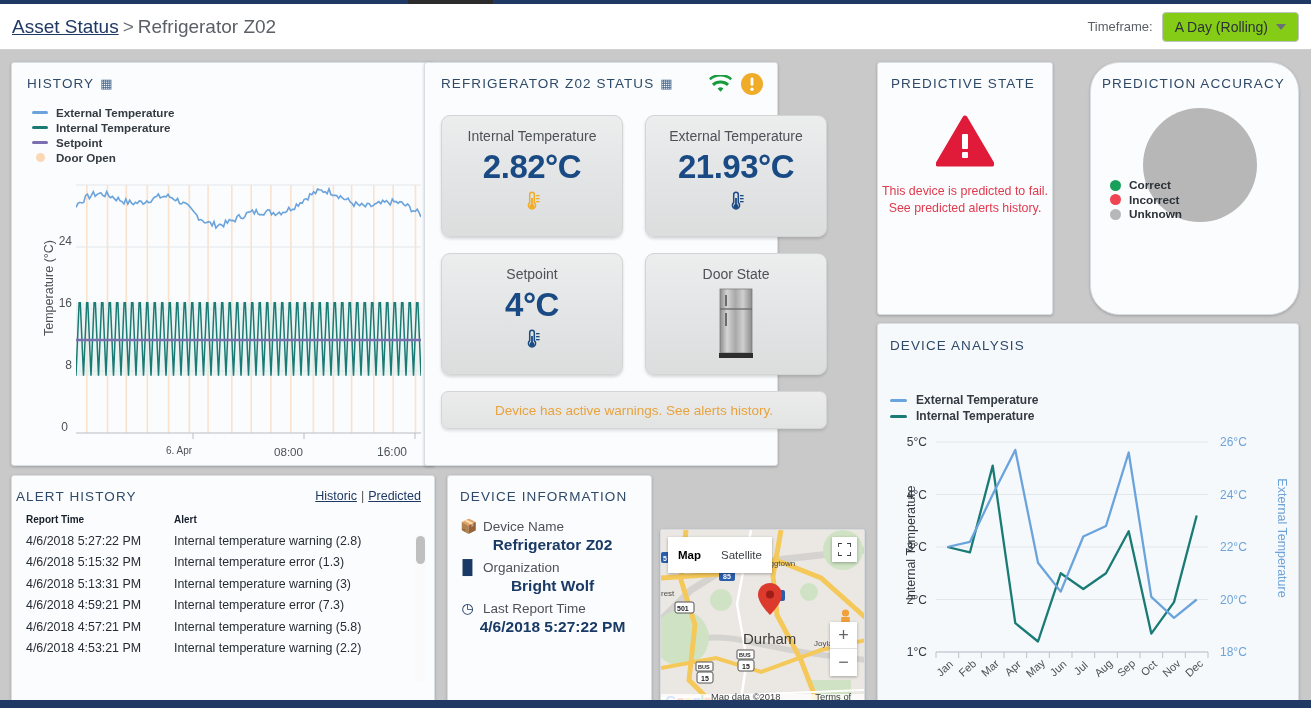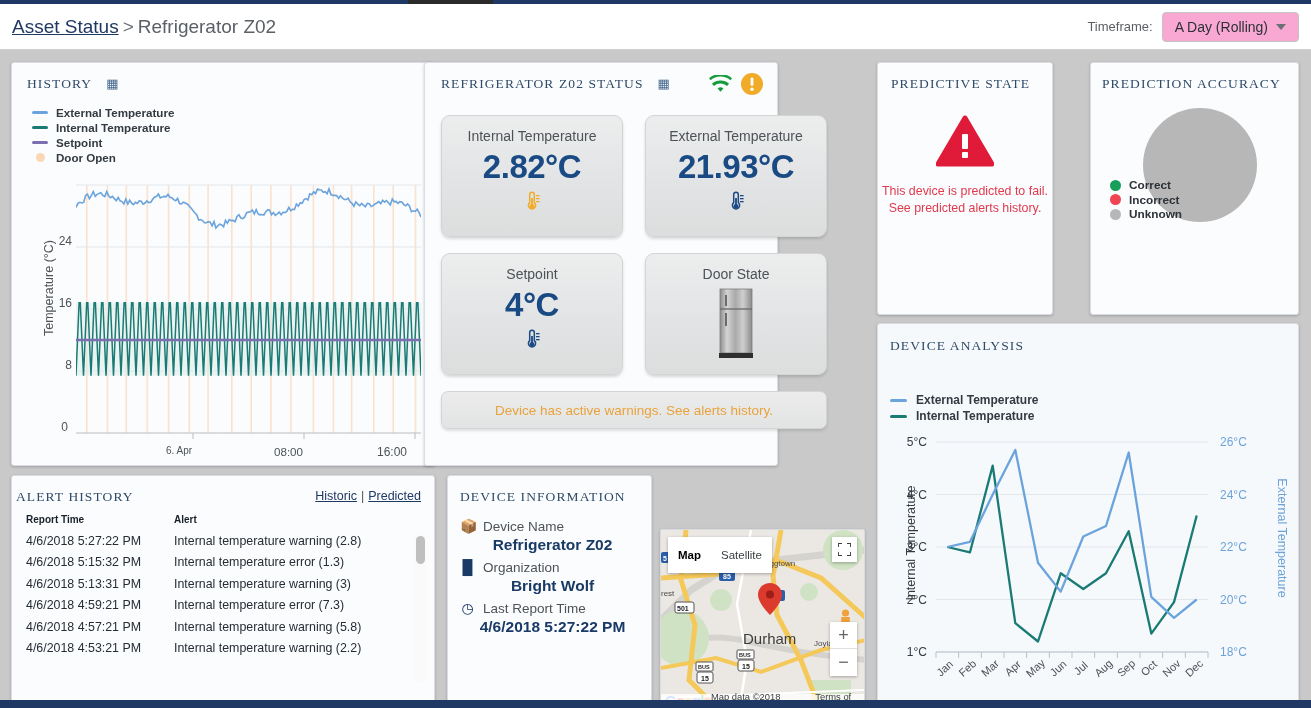--- a/index.html
+++ b/index.html
@@ -21,39 +21,39 @@
     display:flex; align-items:center;
   }
   .bc { margin-left:12px; font-size:19px; color:#5b6066; }
   .bc a { color:#1f3864; text-decoration:underline; font-weight:400; }
   .bc .sep { color:#6b7076; margin:0 4px; }
   .bc .cur { color:#5b6066; }
 
   .tf-wrap { margin-left:auto; margin-right:12px; display:flex; align-items:center; gap:9px; }
   .tf-label { font-size:13px; color:#5b6066; }
   .tf-select {
-    background:#f9a8d4; border:1px solid #c3c3c3; border-radius:4px;
+    background:#84cc16; border:1px solid #c3c3c3; border-radius:4px;
     padding:6px 12px; font-size:14px; color:#2c3137;
     display:flex; align-items:center; gap:8px; cursor:pointer;
   }
   .caret { width:0;height:0;border-left:5px solid transparent;border-right:5px solid transparent;border-top:6px solid #6b7076; }
 
   .footerbar { position:absolute; left:0; bottom:0; width:1311px; height:8px; background:#1f3864; }
 
   .stage { position:absolute; left:0; top:51px; width:1311px; height:649px; background:#c9c9c9; }
 
   
   .card {
     position:absolute; background:#fbfcfd;
     border:1px solid #d9dde2; border-radius:3px;
     box-shadow:0 1px 3px rgba(0,0,0,.22);
   }
   .card-title {
     font-size:13.5px; letter-spacing:1.1px; color:#2f4a68;
-    font-weight:400; display:flex; align-items:flex-start; gap:14px;font-family:Liberation Serif, serif;
+    font-weight:400; display:flex; align-items:flex-start; gap:6px;
   }
   .grid-ico { font-size:13px; color:#44678f; }
 
   
   #history { left:11px; top:11px; width:424px; height:404px; }
   #history .card-title { position:absolute; left:15px; top:13px; }
   .legend { position:absolute; left:20px; top:42px; }
   .legend .row { display:flex; align-items:center; gap:8px; height:15px; }
   .legend .ln { display:inline-block; width:16px; height:3px; border-radius:2px; }
   .legend .dot { display:inline-block; width:9px; height:9px; border-radius:50%; margin:0 3.5px; }
@@ -96,21 +96,21 @@
     font-size:13.5px; color:#e8a33d;
   }
 
   
   #pred { left:877px; top:11px; width:176px; height:253px; }
   #pred .card-title { position:absolute; left:13px; top:13px; }
   .pred-body { position:absolute; left:0; top:52px; width:100%; text-align:center; }
   .pred-msg { margin-top:12px; font-size:12.4px; color:#e03a4e; line-height:1.35; }
 
   
-  #acc { left:1090px; top:11px; width:209px; height:253px; }
+  #acc { left:1090px; top:11px; width:209px; height:253px;border-radius:29px; }
   #acc .card-title { position:absolute; left:11px; top:13px; }
   .pie { position:absolute; left:52px; top:45px; width:114px; height:114px; border-radius:50%; background:#b7b7b7; }
   .acc-legend { position:absolute; left:19px; top:115px; }
   .acc-legend .row { display:flex; align-items:center; gap:8px; height:14.5px; }
   .acc-legend .dot { width:11px; height:11px; border-radius:50%; display:inline-block; }
   .acc-legend .lbl { font-size:11.8px; font-weight:bold; color:#2d3238; }
 
   
   #devan { left:877px; top:272px; width:422px; height:388px; background:#f6f9fc; }
   #devan .card-title { position:absolute; left:12px; top:14px; }

